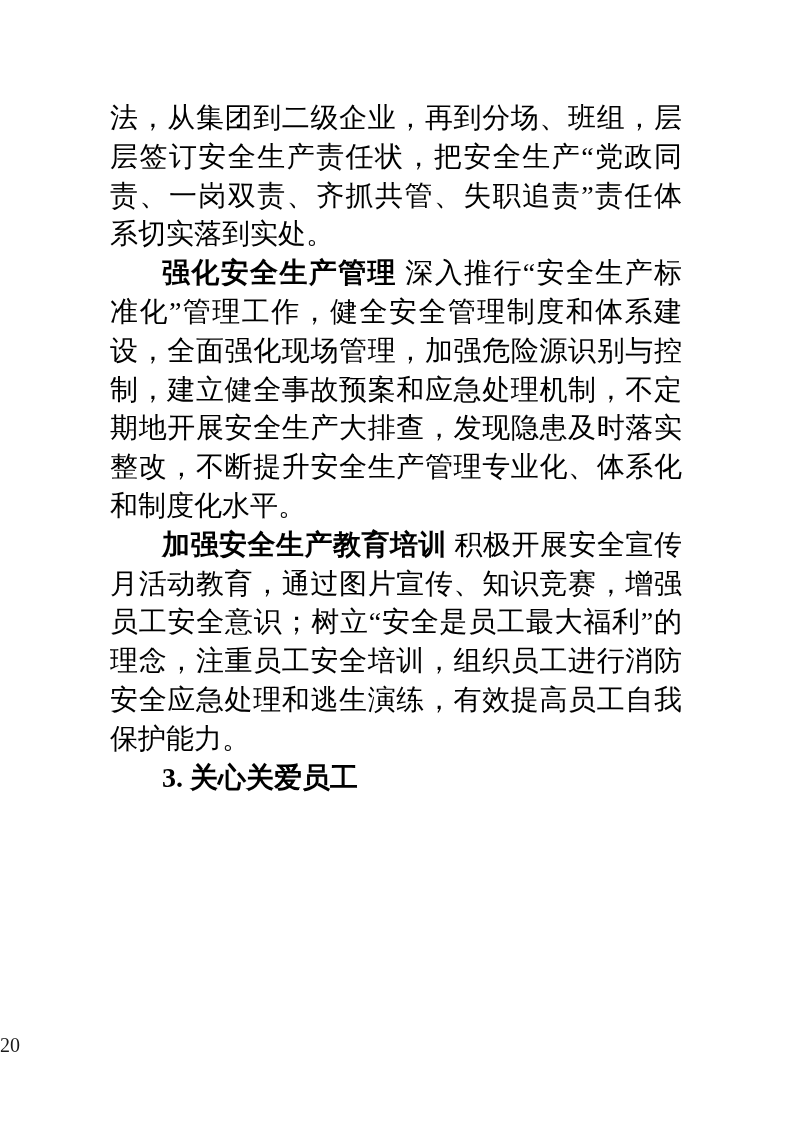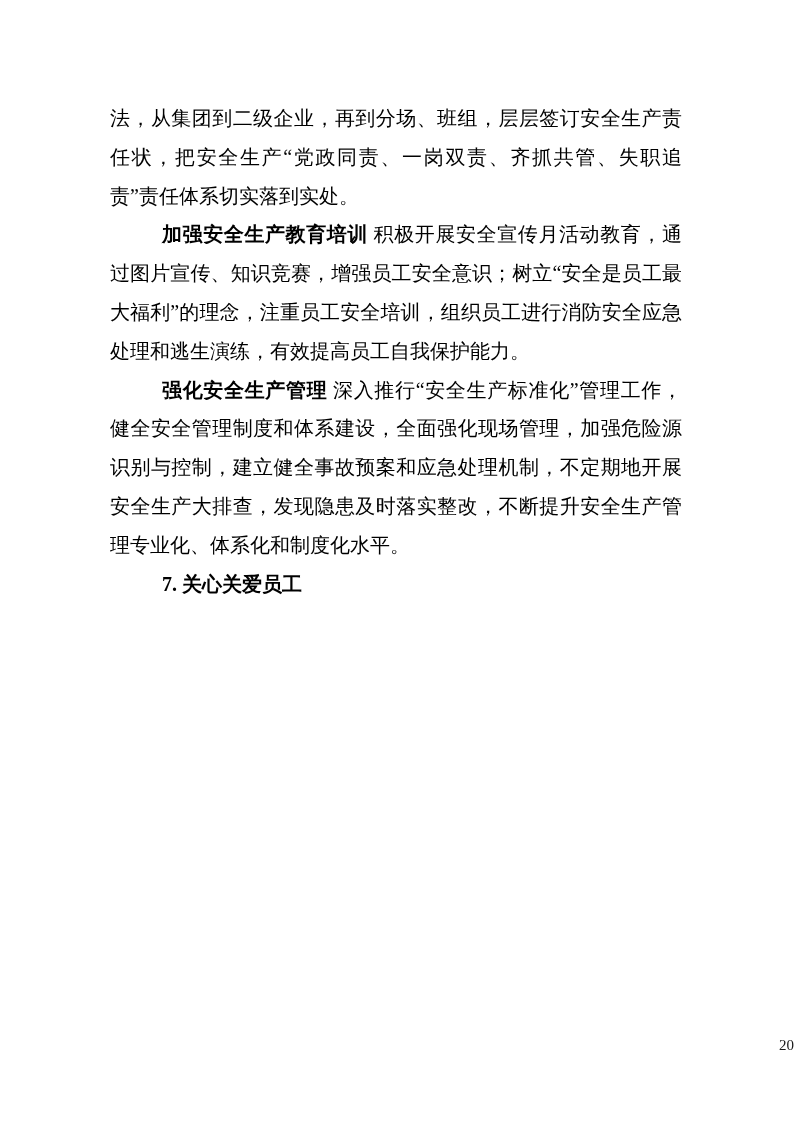--- a/index.html
+++ b/index.html
@@ -14,51 +14,51 @@
     background: #ffffff;
     overflow: hidden;
     font-family: "Liberation Serif", "DejaVu Serif", serif;
     color: #000000;
   }
   .content {
     position: absolute;
     left: 110px;
     top: 99px;
     width: 572px;
-    font-size: 20px;
+    font-size: 28px;
     line-height: 38.8px;
     text-align: justify;
     letter-spacing: 0px;
   }
   .content p {
     margin: 0;
     padding: 0;
   }
   .content p.indent {
     text-indent: 52px;
   }
   .run-bold {
     font-weight: bold;
   }
   .page-number {
     position: absolute;
     left: 0;
     top: 1035px;
     width: 100%;
-    text-align: right;
-    font-size: 15px;
+    text-align: left;
+    font-size: 20px;
     line-height: 20px;
     color: #1a1a1a;
     font-family: "Liberation Serif", "DejaVu Serif", serif;
   }
 </style>
 </head>
 <body>
 
 <div class="page">
   <div class="content">
       <p><span>法，从集团到二级企业，再到分场、班组，层层签订安全生产责任状，把安全生产“党政同责、一岗双责、齐抓共管、失职追责”责任体系切实落到实处。</span></p>
+      <p class="indent"><span class="run-bold">强化安全生产管理</span><span> 深入推行“安全生产标准化”管理工作，健全安全管理制度和体系建设，全面强化现场管理，加强危险源识别与控制，建立健全事故预案和应急处理机制，不定期地开展安全生产大排查，发现隐患及时落实整改，不断提升安全生产管理专业化、体系化和制度化水平。</span></p>
       <p class="indent"><span class="run-bold">加强安全生产教育培训</span><span> 积极开展安全宣传月活动教育，通过图片宣传、知识竞赛，增强员工安全意识；树立“安全是员工最大福利”的理念，注重员工安全培训，组织员工进行消防安全应急处理和逃生演练，有效提高员工自我保护能力。</span></p>
-      <p class="indent"><span class="run-bold">强化安全生产管理</span><span> 深入推行“安全生产标准化”管理工作，健全安全管理制度和体系建设，全面强化现场管理，加强危险源识别与控制，建立健全事故预案和应急处理机制，不定期地开展安全生产大排查，发现隐患及时落实整改，不断提升安全生产管理专业化、体系化和制度化水平。</span></p>
-      <p class="indent"><span class="run-bold">7. 关心关爱员工</span></p>
+      <p class="indent"><span class="run-bold">3. 关心关爱员工</span></p>
     </div>
   <div class="page-number">20</div>
 </div>
 
 </body></html>

